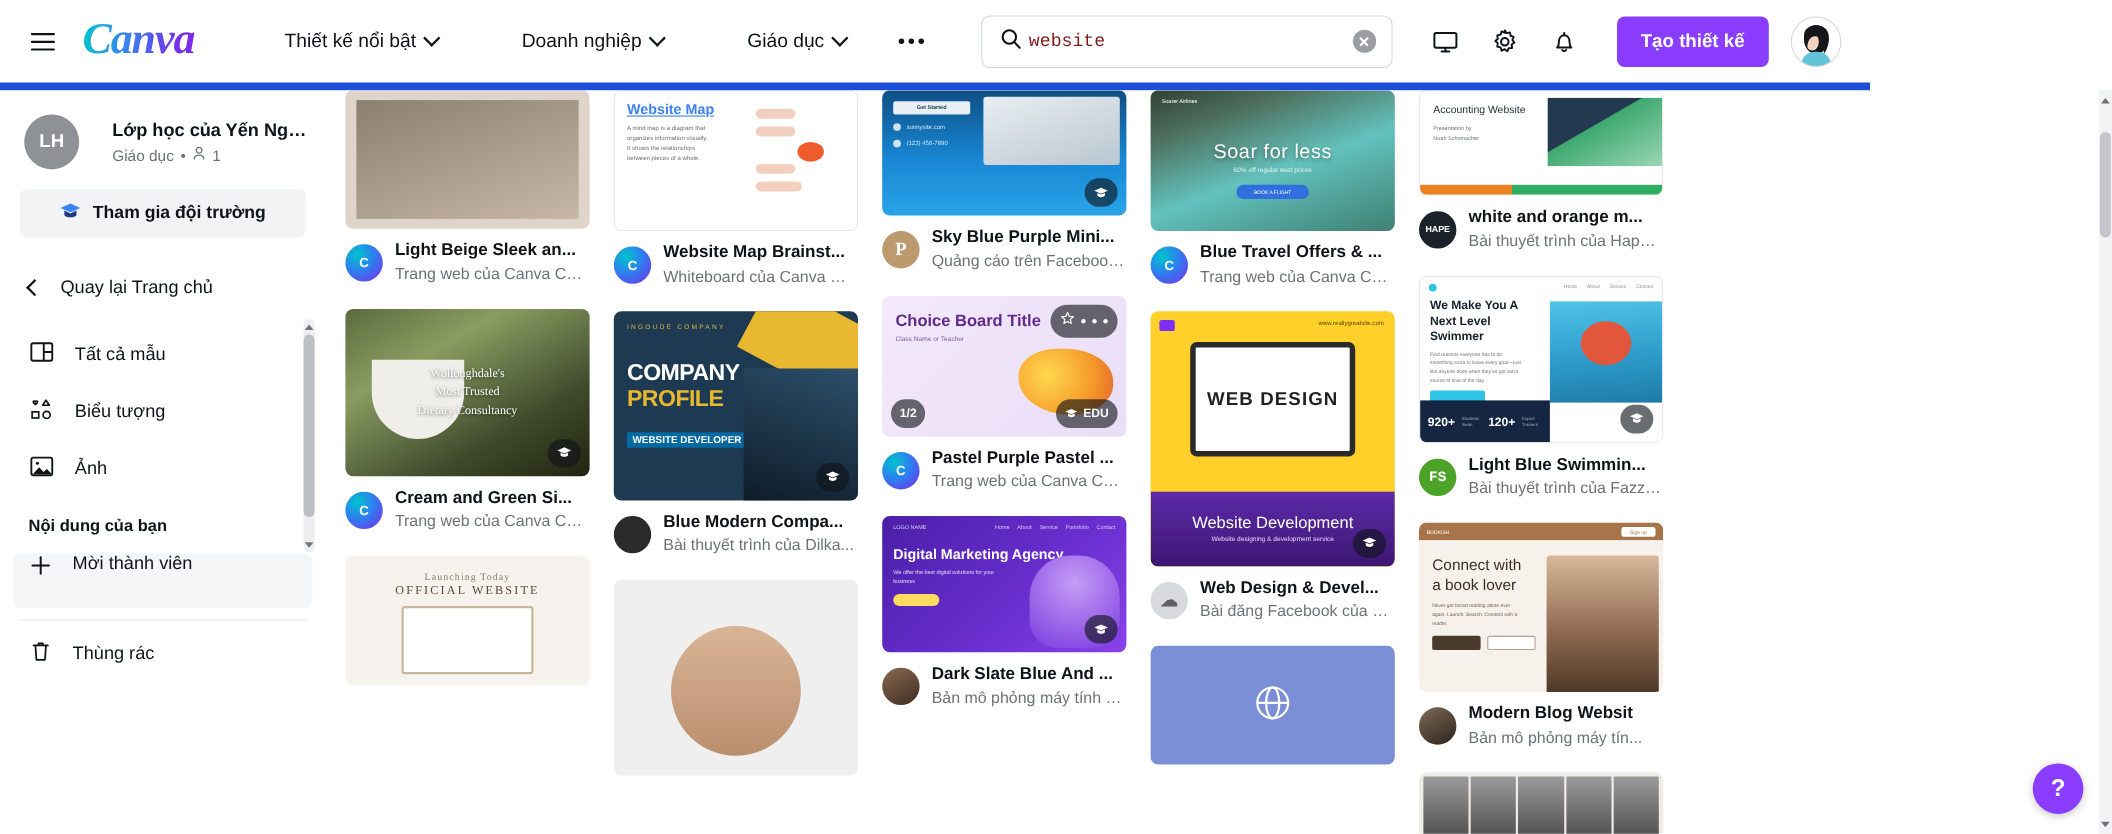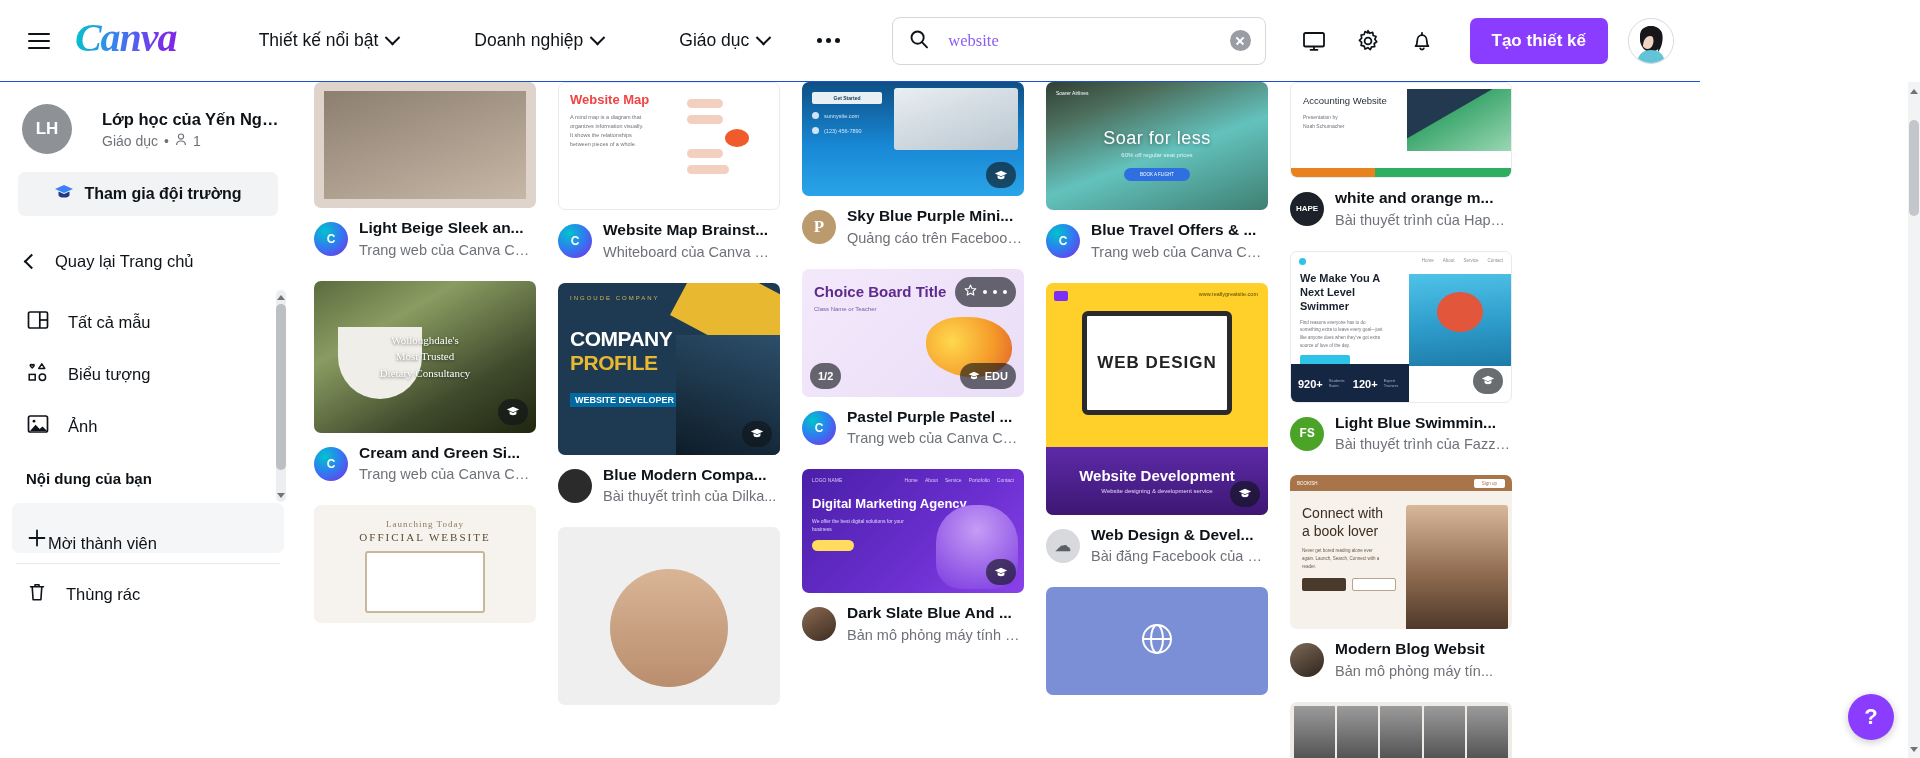--- a/index.html
+++ b/index.html
@@ -9,21 +9,21 @@
     overflow: hidden;
     font-family: "Liberation Sans", sans-serif;
     background: #ffffff;
     color: #0e1318;
   }
   
   .header {
     position: absolute; top: 0; left: 0; width: 1700px; height: 82px;
     display: flex; align-items: center;
     background: #fff;
-    border-bottom: 1px solid #1d4ed8;
+    border-bottom: 7px solid #1d4ed8;
     z-index: 40;
   }
   .hamburger { width: 34px; height: 34px; margin-left: 24px; margin-right: 14px;
                display: flex; flex-direction: column; justify-content: center;
                align-items: center; gap: 5px; cursor: pointer; border-radius: 4px; }
   .hamburger span { display: block; width: 22px; height: 2px; background: #0e1318; border-radius: 2px; }
   .brand {
     font-family: "Liberation Serif", serif;
     font-size: 40px; font-weight: 700; font-style: italic;
     letter-spacing: -1px;
@@ -44,22 +44,22 @@
   .dots { display: flex; gap: 4px; margin-right: 32px; cursor: pointer; padding: 8px; }
   .dots i { width: 5px; height: 5px; border-radius: 50%; background: #0e1318; display: block; }
   .searchwrap {
     position: relative; width: 410px; height: 48px; margin-left: 12px;
     border: 1px solid #d4d7db; border-radius: 8px; display: flex; align-items: center;
     background: #fff;
   }
   .searchwrap .mag { margin-left: 16px; flex: 0 0 auto; }
   .searchwrap input {
     flex: 1; border: none; outline: none; font-size: 16.5px;
-    font-family: Liberation Serif, serif; color: #8b5cf6;
-    margin-left: 19px; background: transparent;
+    font-family: Liberation Mono, monospace; color: #7f1d1d;
+    margin-left: 6px; background: transparent;
   }
   .clearbtn {
     width: 21px; height: 21px; border-radius: 50%; background: #9a9ea4;
     margin-right: 14px; display: flex; align-items: center; justify-content: center;
     cursor: pointer; flex: 0 0 auto;
   }
   .clearbtn::before, .clearbtn::after {
     content: ""; position: absolute; width: 10px; height: 1.6px; background: #fff;
   }
   .clearbtn::before { transform: rotate(45deg); }
@@ -103,21 +103,21 @@
   .backchev { width: 11px; height: 11px; border-left: 2px solid #0e1318;
               border-bottom: 2px solid #0e1318; transform: rotate(45deg); }
   .nav-list { margin-top: 10px; }
   .nav-row {
     display: flex; align-items: center; gap: 18px; height: 52px; padding: 0 26px;
     font-size: 16.5px; color: #0e1318; cursor: pointer;
   }
   .section-label { padding: 18px 26px 8px 26px; font-size: 15px; font-weight: 700; color: #0e1318; }
   .invite-row {
     margin: 8px 12px 0 12px; height: 50px; border-radius: 7px; background: #f5f6f7;
-    display: flex; align-items: flex-end; padding: 0 14px;
+    display: flex; align-items: flex-start; gap: 18px; padding: 0 14px;
     font-size: 16.5px; color: #0e1318; cursor: pointer;
   }
   .divider { height: 1px; background: #e8eaed; margin: 10px 16px 0 16px; }
   .trash-row {
     display: flex; align-items: center; gap: 18px; height: 52px; padding: 0 26px;
     font-size: 16.5px; color: #0e1318; cursor: pointer; margin-top: 4px;
   }
   
   .side-scroll {
     position: absolute; left: 276px; top: 208px; width: 10px; height: 212px;
@@ -182,21 +182,21 @@
   .t-beige .soc i { width: 8px; height: 8px; background: #3a342e; display: block; border-radius: 1px; }
   .t-beige .rgt { flex: 1; background: linear-gradient(160deg,#8d7f70,#c6b7a6); }
   .t-food { height: 152px; background: linear-gradient(150deg,#5c6b3f 0%,#8a9c61 30%,#3f4a2c 70%,#20250f 100%); position: relative; }
   .t-food .ovl { position: absolute; inset: 0; display: flex; align-items: center; justify-content: center;
                  color: #fff; font-family:"Liberation Serif",serif; font-size: 11px; text-align: center; line-height: 1.5; text-shadow: 0 1px 3px rgba(0,0,0,.6); }
   .t-food .bowl { position:absolute; left: 24px; top: 46px; width: 84px; height: 72px; border-radius: 0 0 46px 46px; background:#efeee9; }
   .t-web { height: 118px; background: #f6f3ee; padding: 14px 12px; }
   .t-web .h { font-family:"Liberation Serif",serif; font-size: 9px; letter-spacing:1px; color:#8a7a63; }
   .t-web .mon { margin: 8px auto 0 auto; width: 120px; height: 62px; background: #fff; border: 2px solid #c9b79b; border-radius: 3px; }
   .t-map { height: 128px; background: #fff; border: 1px solid #e8eaed; padding: 10px 11px; position: relative; }
-  .t-map .ttl { font-size: 13px; font-weight: 700; color: #ef4444; line-height: 1.1; }
+  .t-map .ttl { font-size: 13px; font-weight: 700; color: #3b82f6; line-height: 1.1; text-decoration: underline; }
   .t-map .body { font-size: 5.5px; color: #6e7278; line-height: 1.6; margin-top: 6px; width: 76px; }
   .t-map .node { position: absolute; border-radius: 8px; height: 9px; }
   .t-prof { height: 172px; background: #1e3a52; position: relative; overflow: hidden; padding: 12px 12px; }
   .t-prof .logo { font-size: 6px; letter-spacing: 2px; color: #d9b44a; }
   .t-prof .c1 { font-family:"Liberation Sans",sans-serif; font-weight: 700; font-size: 21px; color:#fff; margin-top: 26px; letter-spacing:-.5px;}
   .t-prof .c2 { font-family:"Liberation Sans",sans-serif; font-weight: 700; font-size: 21px; color:#e8b830; letter-spacing:-.5px;}
   .t-prof .c3 { font-size: 9px; font-weight: 700; color:#fff; background:#0369a1; display:inline-block; padding:2px 5px; margin-top: 18px;}
   .t-prof .wedge { position: absolute; right: -10px; top: -8px; width: 110px; height: 70px; background: #e8b830; transform: rotate(28deg); }
   .t-prof .ph { position: absolute; right: 0; bottom: 0; width: 104px; height: 120px; background: linear-gradient(200deg,#2c4f6b,#0e1c28); }
   .t-portrait { height: 178px; background: #efefef; position: relative; }
@@ -222,21 +222,21 @@
   .t-soar .t { position:absolute; left:0; right:0; top: 46px; text-align:center; color:#fff;
                font-family:"Liberation Sans",sans-serif; font-size: 18px; letter-spacing:.5px; text-shadow: 0 1px 4px rgba(0,0,0,.4);}
   .t-soar .s { position:absolute; left:0; right:0; top: 70px; text-align:center; color:#e6f2ef; font-size: 6px;}
   .t-soar .b { position:absolute; left:50%; transform:translateX(-50%); top: 86px; width: 66px; height: 13px; background:#2f6fe0; border-radius: 7px;}
   .t-wdev { height: 232px; background: #ffd02a; position: relative; padding: 10px; }
   .t-wdev .url { position:absolute; right: 10px; top: 8px; font-size: 5.5px; color: #5a4a00; }
   .t-wdev .lap { margin: 18px auto 0 auto; width: 150px; height: 104px; background:#fff; border: 5px solid #2a2a2a; border-radius: 6px;
                  display:flex; align-items:center; justify-content:center; font-size: 17px; font-weight:700; color:#222; letter-spacing:1px;}
   .t-wdev .btm { position:absolute; left:0; right:0; bottom:0; height: 68px; background: linear-gradient(180deg,#5d2aa8,#3d1773);
                  display:flex; flex-direction:column; align-items:center; justify-content:center; }
-  .t-wdev .btm .b1 { color:#fff; font-size: 15px; font-weight:700;}
+  .t-wdev .btm .b1 { color:#fff; font-size: 15px; font-weight:400;}
   .t-wdev .btm .b2 { color:#e4d6fa; font-size: 6px; margin-top: 4px;}
   .t-globe { height: 108px; background: #7b8fd6; display:flex; align-items:center; justify-content:center; }
   .t-acct { height: 96px; background: #fff; border: 1px solid #e8eaed; position: relative; padding: 12px 12px; }
   .t-acct .a1 { font-size: 9.5px; color: #1f2a37; }
   .t-acct .a2 { font-size: 5px; color: #6e7278; margin-top: 7px; line-height: 1.7;}
   .t-acct .art { position:absolute; right: 0; top: 6px; width: 104px; height: 62px;
                  background: linear-gradient(150deg,#23394f 40%, #3fa86f 41%, #9ad7b4 100%); }
   .t-acct .bb { position:absolute; left: 0; bottom: 0; height: 9px; width: 100%;
                 background: linear-gradient(90deg,#e8821e 0 38%, #2fae62 38% 100%); }
   .t-swim { height: 152px; background: #fff; border: 1px solid #e8eaed; position: relative; }

